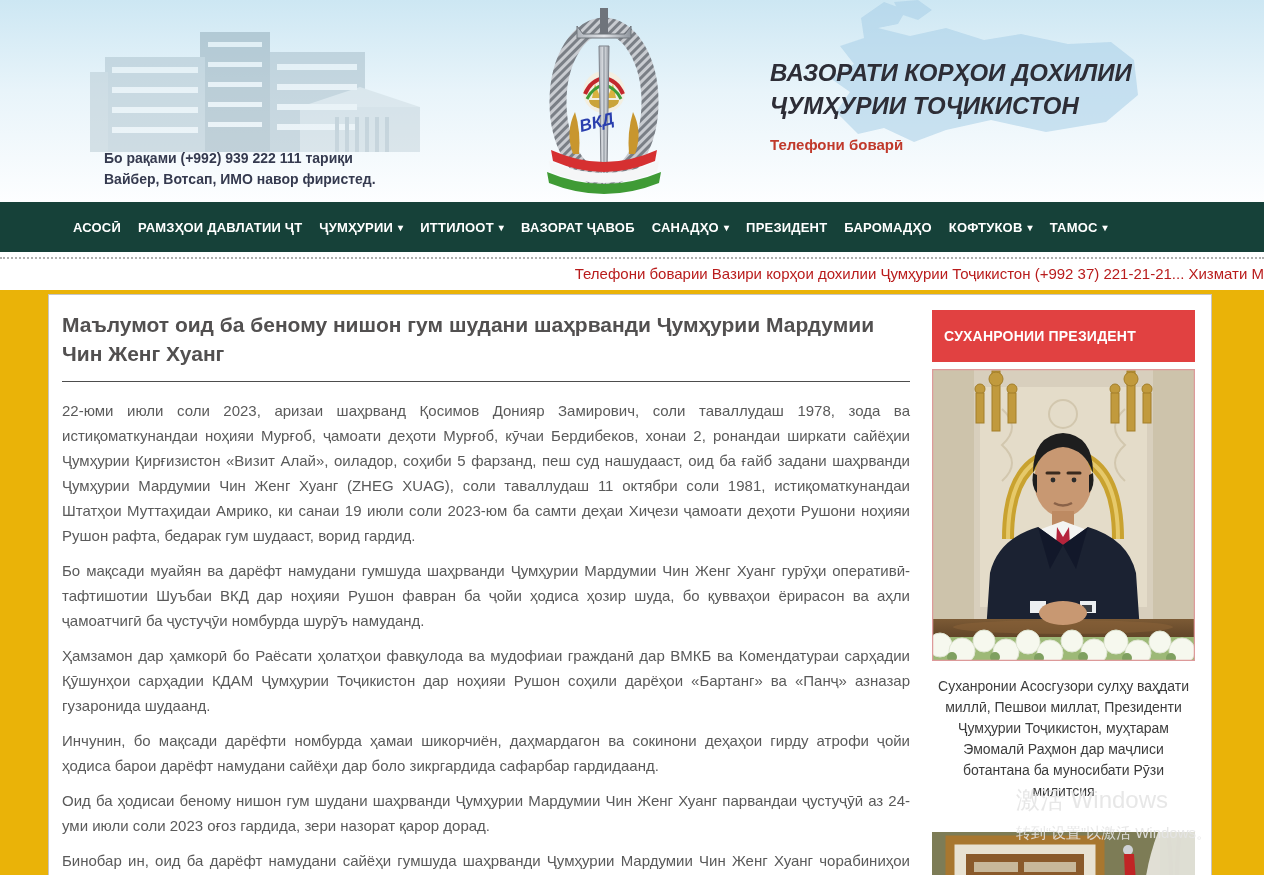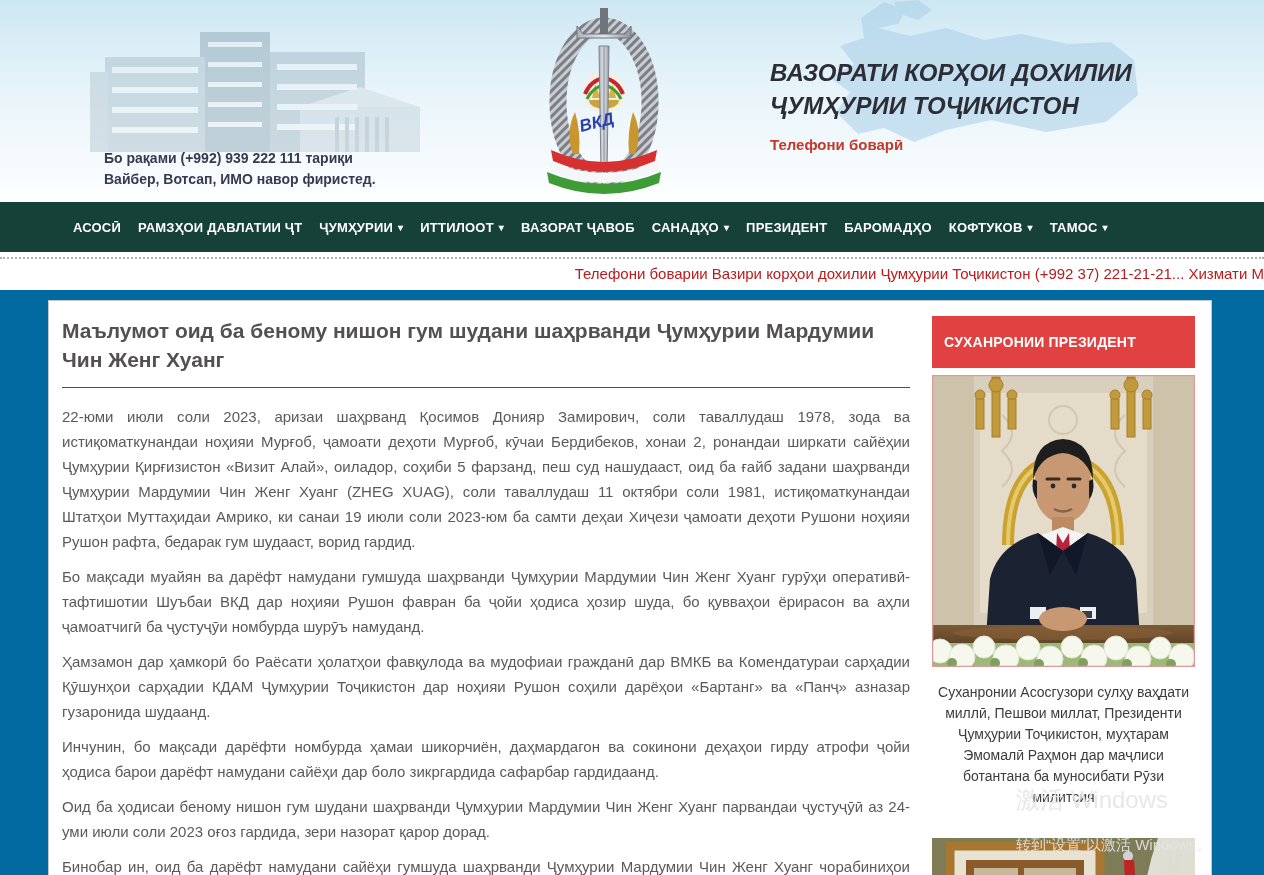--- a/index.html
+++ b/index.html
@@ -28,21 +28,21 @@
   .nav-item .caret { font-size:10px; line-height:1; position:relative; top:1px; }
 
   
   .ticker-strip { position:relative; width:100%; height:38px; background:#ffffff; }
   .ticker-strip::before { content:""; position:absolute; top:5px; left:0; right:0;
     border-top:2px dotted #b0b0b0; }
   .ticker-text { position:absolute; right:0; top:13px; font-size:15px; color:#b91c1c;
     white-space:nowrap; }
 
   
-  .page-body { width:100%; height:585px; background:#0369a1; padding:10px 52px 0 48px; }
+  .page-body { width:100%; height:585px; background:#eab308; padding:4px 52px 0 48px; }
   .content-box { width:1164px; height:600px; background:#ffffff; border:1px solid #c6c6c6;
     display:flex; padding:15px 15px 0 13px; gap:22px; }
 
   
   .article { width:848px; }
   .article-title { font-size:21px; font-weight:bold; color:#525050; line-height:29px;
     margin-bottom:13px; }
   .article hr { border:none; border-top:1px solid #4d4d4d; margin:0 0 16px 0; }
   .article p { font-size:15px; color:#5a5a5a; line-height:25px; text-align:justify;
     margin-bottom:10px; }
@@ -54,21 +54,21 @@
   .side-photo { display:block; margin-top:7px; }
   .side-caption { margin-top:15px; text-align:center; font-size:14px; font-weight:normal;
     color:#3c3c3c; line-height:21px; padding:0 2px; }
   .side-photo2-wrap { margin-top:30px; width:263px; height:86px; overflow:hidden; }
   .side-photo2 { display:block; }
 
   
   .watermark { position:absolute; left:1016px; top:784px; color:rgba(228,228,228,.9);
     pointer-events:none; }
   .watermark .w1 { font-size:24px; font-weight:300; }
-  .watermark .w2 { font-size:15px; margin-top:20px; }
+  .watermark .w2 { font-size:15px; margin-top:8px; }
 </style>
 </head>
 <body>
 
 <div class="page">
 
   <header class="hdr">
     <svg class="building-art" width="390" height="150" viewBox="0 0 390 150">
       <g fill="#9fb8c4">
         <rect x="150" y="20" width="70" height="120" fill="#8fa9b6"></rect>

